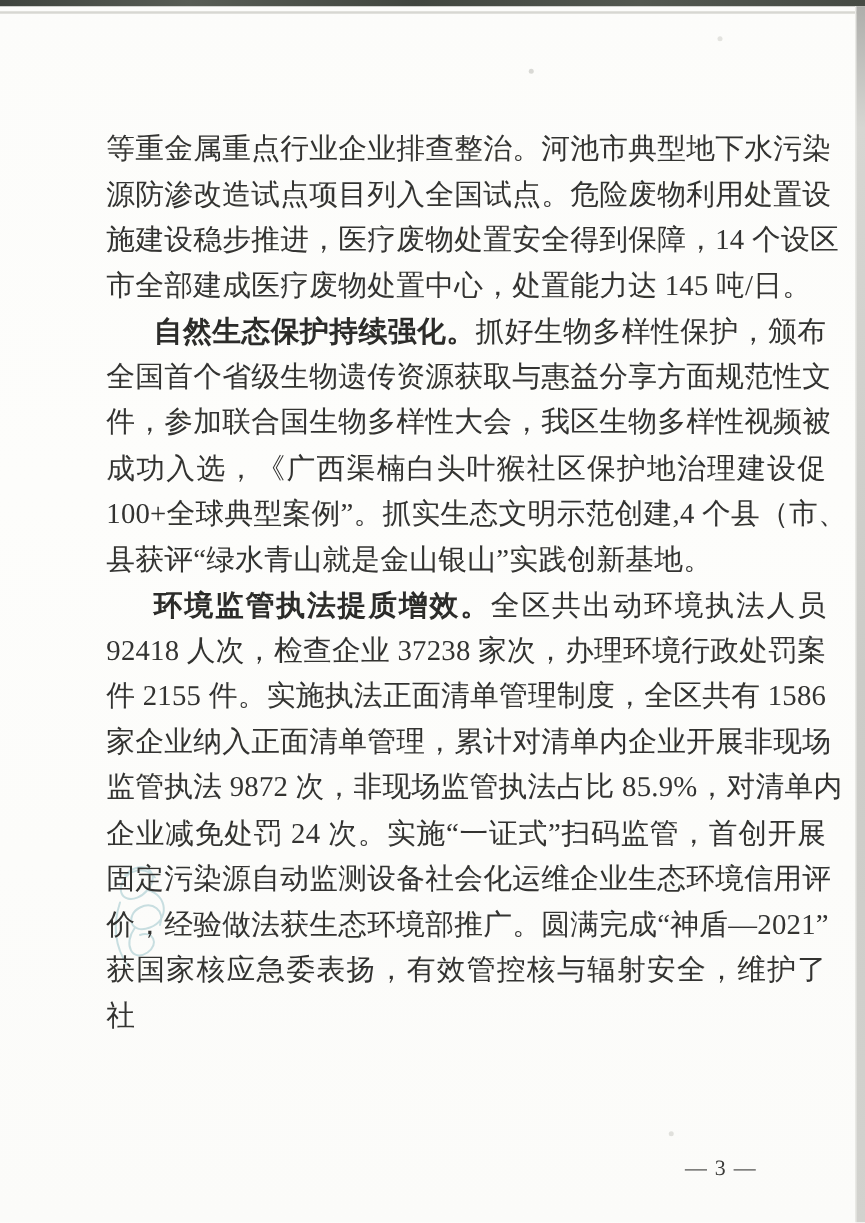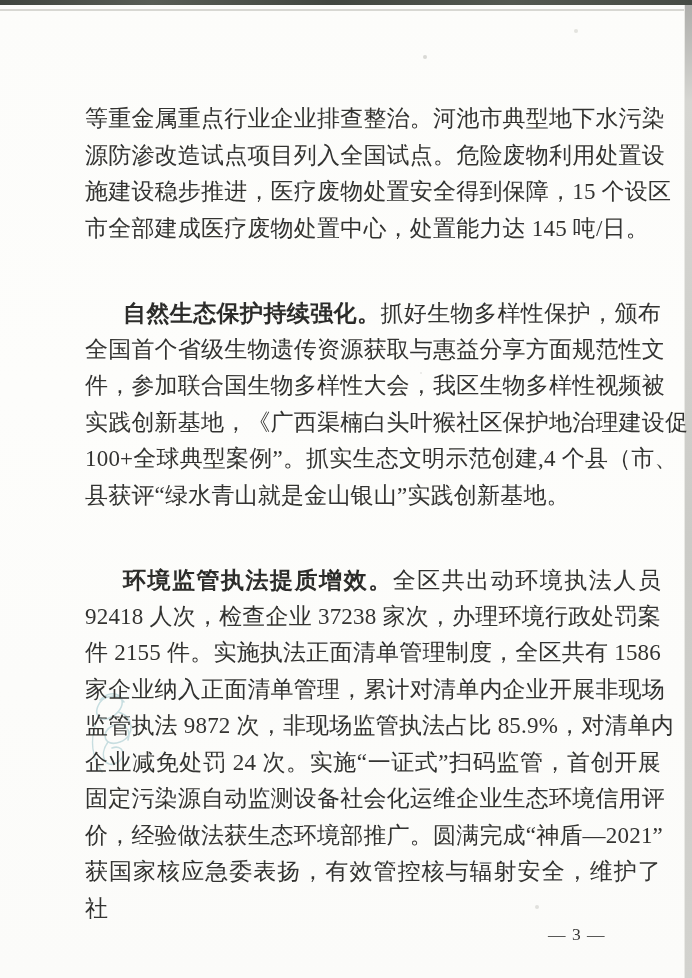--- a/index.html
+++ b/index.html
@@ -75,21 +75,20 @@
     text-align-last: justify;
     white-space: nowrap;
     height: 36.5px;
   }
   .line.end {
     text-align-last: left;
     white-space: normal;
   }
   .line.indent {
     text-indent: 38px;
-    margin-top: 48px;
   }
   .line span.head {
     font-family: "Liberation Sans", "DejaVu Sans", sans-serif;
     font-weight: 700;
     color: #2c2c2a;
   }
   .line span.body {
     font-weight: 400;
   }
   .page-number {
@@ -118,26 +117,26 @@
       <path d="M22,18 C36,4 52,16 40,30 C30,42 14,38 20,24 C24,14 38,10 46,20"></path>
       <path d="M40,30 C56,34 58,54 42,60 C26,66 22,50 34,44 C44,39 54,46 50,58"></path>
       <path d="M30,60 C20,74 28,88 40,80 C50,73 44,62 34,66"></path>
       <path d="M18,40 C12,58 14,76 24,90"></path>
     </g>
   </svg>
 
   <div class="text-block">
       <div class="line"><span class="body">等重金属重点行业企业排查整治。河池市典型地下水污染</span></div>
       <div class="line"><span class="body">源防渗改造试点项目列入全国试点。危险废物利用处置设</span></div>
-      <div class="line"><span class="body">施建设稳步推进，医疗废物处置安全得到保障，15 个设区</span></div>
+      <div class="line"><span class="body">施建设稳步推进，医疗废物处置安全得到保障，14 个设区</span></div>
       <div class="line end"><span class="body">市全部建成医疗废物处置中心，处置能力达 145 吨/日。</span></div>
       <div class="line indent"><span class="head">自然生态保护持续强化。</span><span class="body">抓好生物多样性保护，颁布</span></div>
       <div class="line"><span class="body">全国首个省级生物遗传资源获取与惠益分享方面规范性文</span></div>
       <div class="line"><span class="body">件，参加联合国生物多样性大会，我区生物多样性视频被</span></div>
-      <div class="line"><span class="body">实践创新基地，《广西渠楠白头叶猴社区保护地治理建设促</span></div>
+      <div class="line"><span class="body">成功入选，《广西渠楠白头叶猴社区保护地治理建设促</span></div>
       <div class="line"><span class="body">100+全球典型案例”。抓实生态文明示范创建,4 个县（市、</span></div>
       <div class="line end"><span class="body">县获评“绿水青山就是金山银山”实践创新基地。</span></div>
       <div class="line indent"><span class="head">环境监管执法提质增效。</span><span class="body">全区共出动环境执法人员</span></div>
       <div class="line"><span class="body">92418 人次，检查企业 37238 家次，办理环境行政处罚案</span></div>
       <div class="line"><span class="body">件 2155 件。实施执法正面清单管理制度，全区共有 1586</span></div>
       <div class="line"><span class="body">家企业纳入正面清单管理，累计对清单内企业开展非现场</span></div>
       <div class="line"><span class="body">监管执法 9872 次，非现场监管执法占比 85.9%，对清单内</span></div>
       <div class="line"><span class="body">企业减免处罚 24 次。实施“一证式”扫码监管，首创开展</span></div>
       <div class="line"><span class="body">固定污染源自动监测设备社会化运维企业生态环境信用评</span></div>
       <div class="line"><span class="body">价，经验做法获生态环境部推广。圆满完成“神盾—2021”</span></div>

